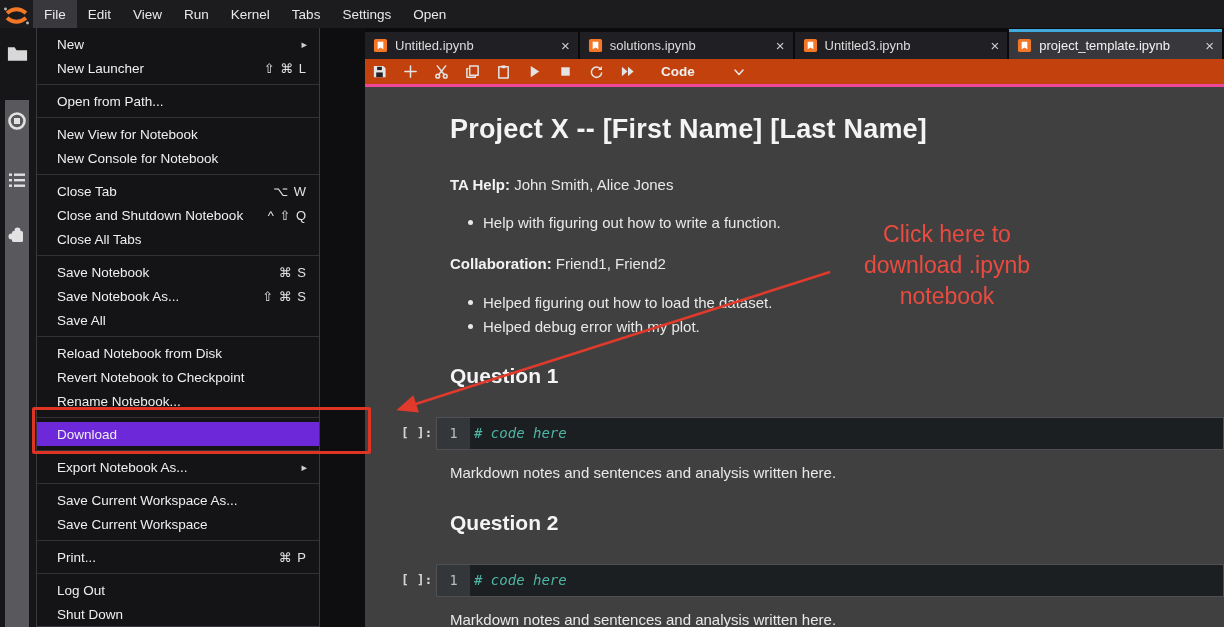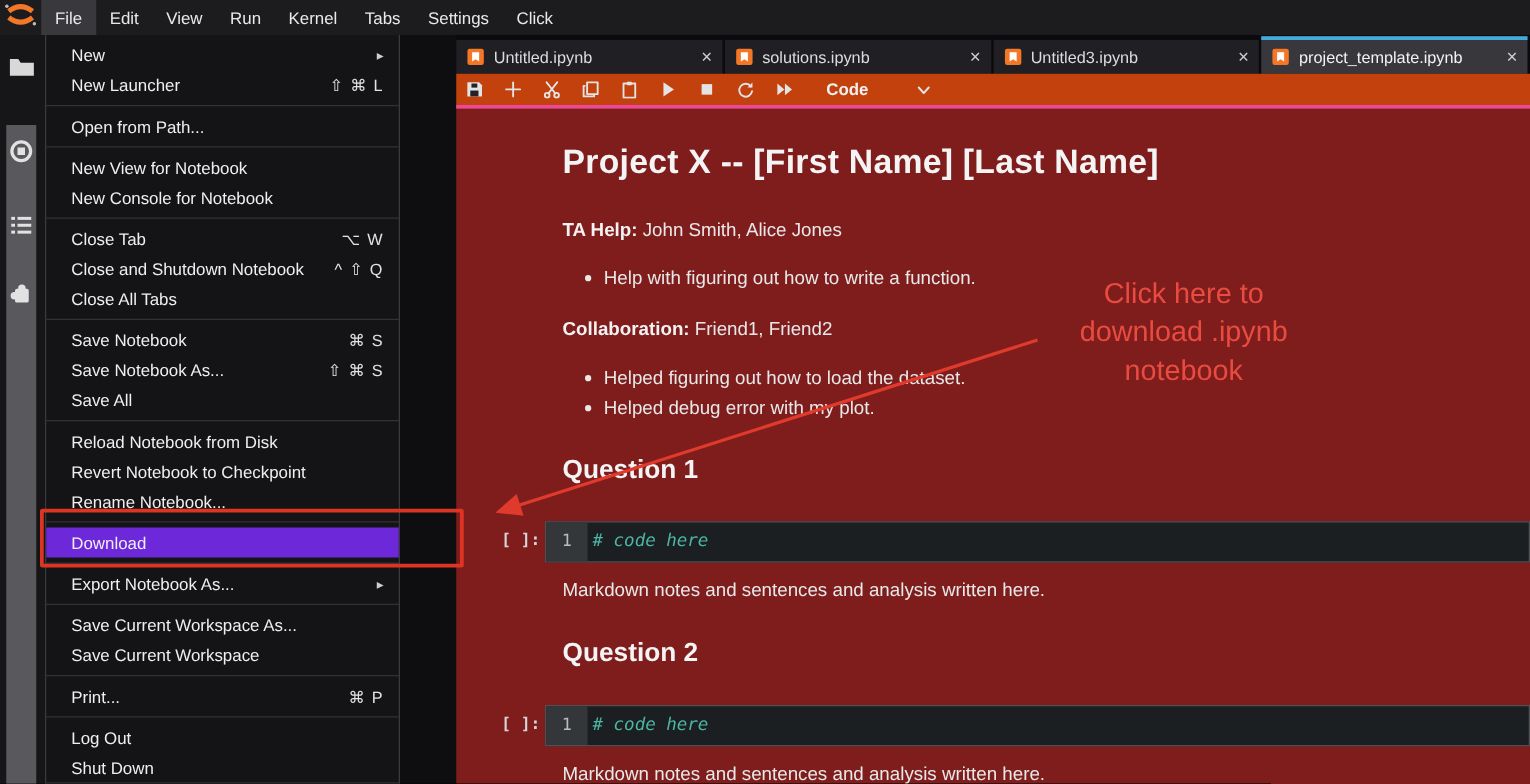--- a/index.html
+++ b/index.html
@@ -4,21 +4,21 @@
 <style>
   * { margin:0; padding:0; box-sizing:border-box; }
   html,body { background:#000; }
   #app {
     position:relative; width:1224px; height:627px; overflow:hidden;
     background:#0e0e10; font-family:"Liberation Sans", sans-serif;
     -webkit-font-smoothing:antialiased;
   }
   
   .menubar { position:absolute; left:0; top:0; width:1224px; height:28px;
-    background:#1c1c1e; display:flex; align-items:flex-start; z-index:10; }
+    background:#1c1c1e; display:flex; align-items:flex-end; z-index:10; }
   .logo { width:27px; height:24px; margin:0 3px 0 3px; flex:0 0 auto; }
   .mb-item { height:28px; display:flex; align-items:center; padding:0 11px;
     color:#e9e9e9; font-size:13.5px; cursor:default; }
   .mb-item.active { background:#39393d; }
   
   .sidebar { position:absolute; left:0; top:28px; width:36px; height:599px;
     background:#161618; z-index:5; }
   .side-icon-top { position:absolute; left:6px; top:15px; width:23px; height:20px; }
   .side-strip { position:absolute; left:5px; top:72px; width:24px; height:555px;
     background:#59595d; display:flex; flex-direction:column; align-items:center; }
@@ -50,21 +50,21 @@
   .t-close { margin-left:auto; color:#cfcfcf; font-size:15px; padding-left:8px; }
   .toolbar { position:absolute; left:0; top:31px; width:100%; height:28px;
     background:#c2410c; border-bottom:3px solid #ec4899; display:flex; align-items:center; padding-left:3px; }
   .tbtn { width:22px; height:22px; margin-right:9px; display:flex; align-items:center; justify-content:center; }
   .tbtn svg { width:15px; height:15px; }
   .cellsel { margin-left:14px; width:110px; height:22px; display:flex; align-items:center;
     color:#f0f0f0; font-size:13.5px; font-weight:700; }
   .cellsel svg { margin-left:38px; width:12px; height:12px; }
   
   .nbpanel { position:absolute; left:0; top:59px; width:859px; height:540px;
-    background:#7f1d1d; overflow:hidden; }
+    background:#404040; overflow:hidden; }
   .nb-title { position:absolute; left:85px; top:27px; color:#f4f4f4;
     font-size:27px; font-weight:700; letter-spacing:0.2px; }
   .nb-line { position:absolute; left:85px; color:#e8e8e8; font-size:15px; }
   .nb-line b { color:#f2f2f2; }
   .nb-ul { position:absolute; left:103px; list-style:none; }
   .nb-ul li { color:#e8e8e8; font-size:15px; line-height:24px; position:relative; padding-left:15px; }
   .nb-ul li::before { content:""; position:absolute; left:0; top:9px; width:5px; height:5px;
     border-radius:50%; background:#e8e8e8; }
   .nb-h2 { position:absolute; left:85px; color:#f4f4f4; font-size:21px; font-weight:700; }
   .prompt { position:absolute; left:36px; color:#d4d4d4; font-weight:700;
@@ -94,21 +94,21 @@
       <circle cx="2.5" cy="5" r="1.4" fill="#bdbdbd"></circle>
       <circle cx="24.5" cy="19" r="1.4" fill="#bdbdbd"></circle>
     </svg>
     <div class="mb-item active">File</div>
     <div class="mb-item">Edit</div>
     <div class="mb-item">View</div>
     <div class="mb-item">Run</div>
     <div class="mb-item">Kernel</div>
     <div class="mb-item">Tabs</div>
     <div class="mb-item">Settings</div>
-    <div class="mb-item">Click</div>
+    <div class="mb-item">Open</div>
   </div>
 
   <div class="sidebar">
     <svg class="side-icon-top" viewBox="0 0 24 20">
       <path d="M2 4 h7 l2 3 h11 v11 h-20 z" fill="#d8d8d8"></path>
     </svg>
     <div class="side-strip">
       <svg class="strip-icon" style="top:11px" viewBox="0 0 20 20">
         <circle cx="10" cy="10" r="7.5" fill="none" stroke="#e2e2e2" stroke-width="2.6"></circle>
         <rect x="7" y="7" width="6" height="6" fill="#e2e2e2"></rect>

